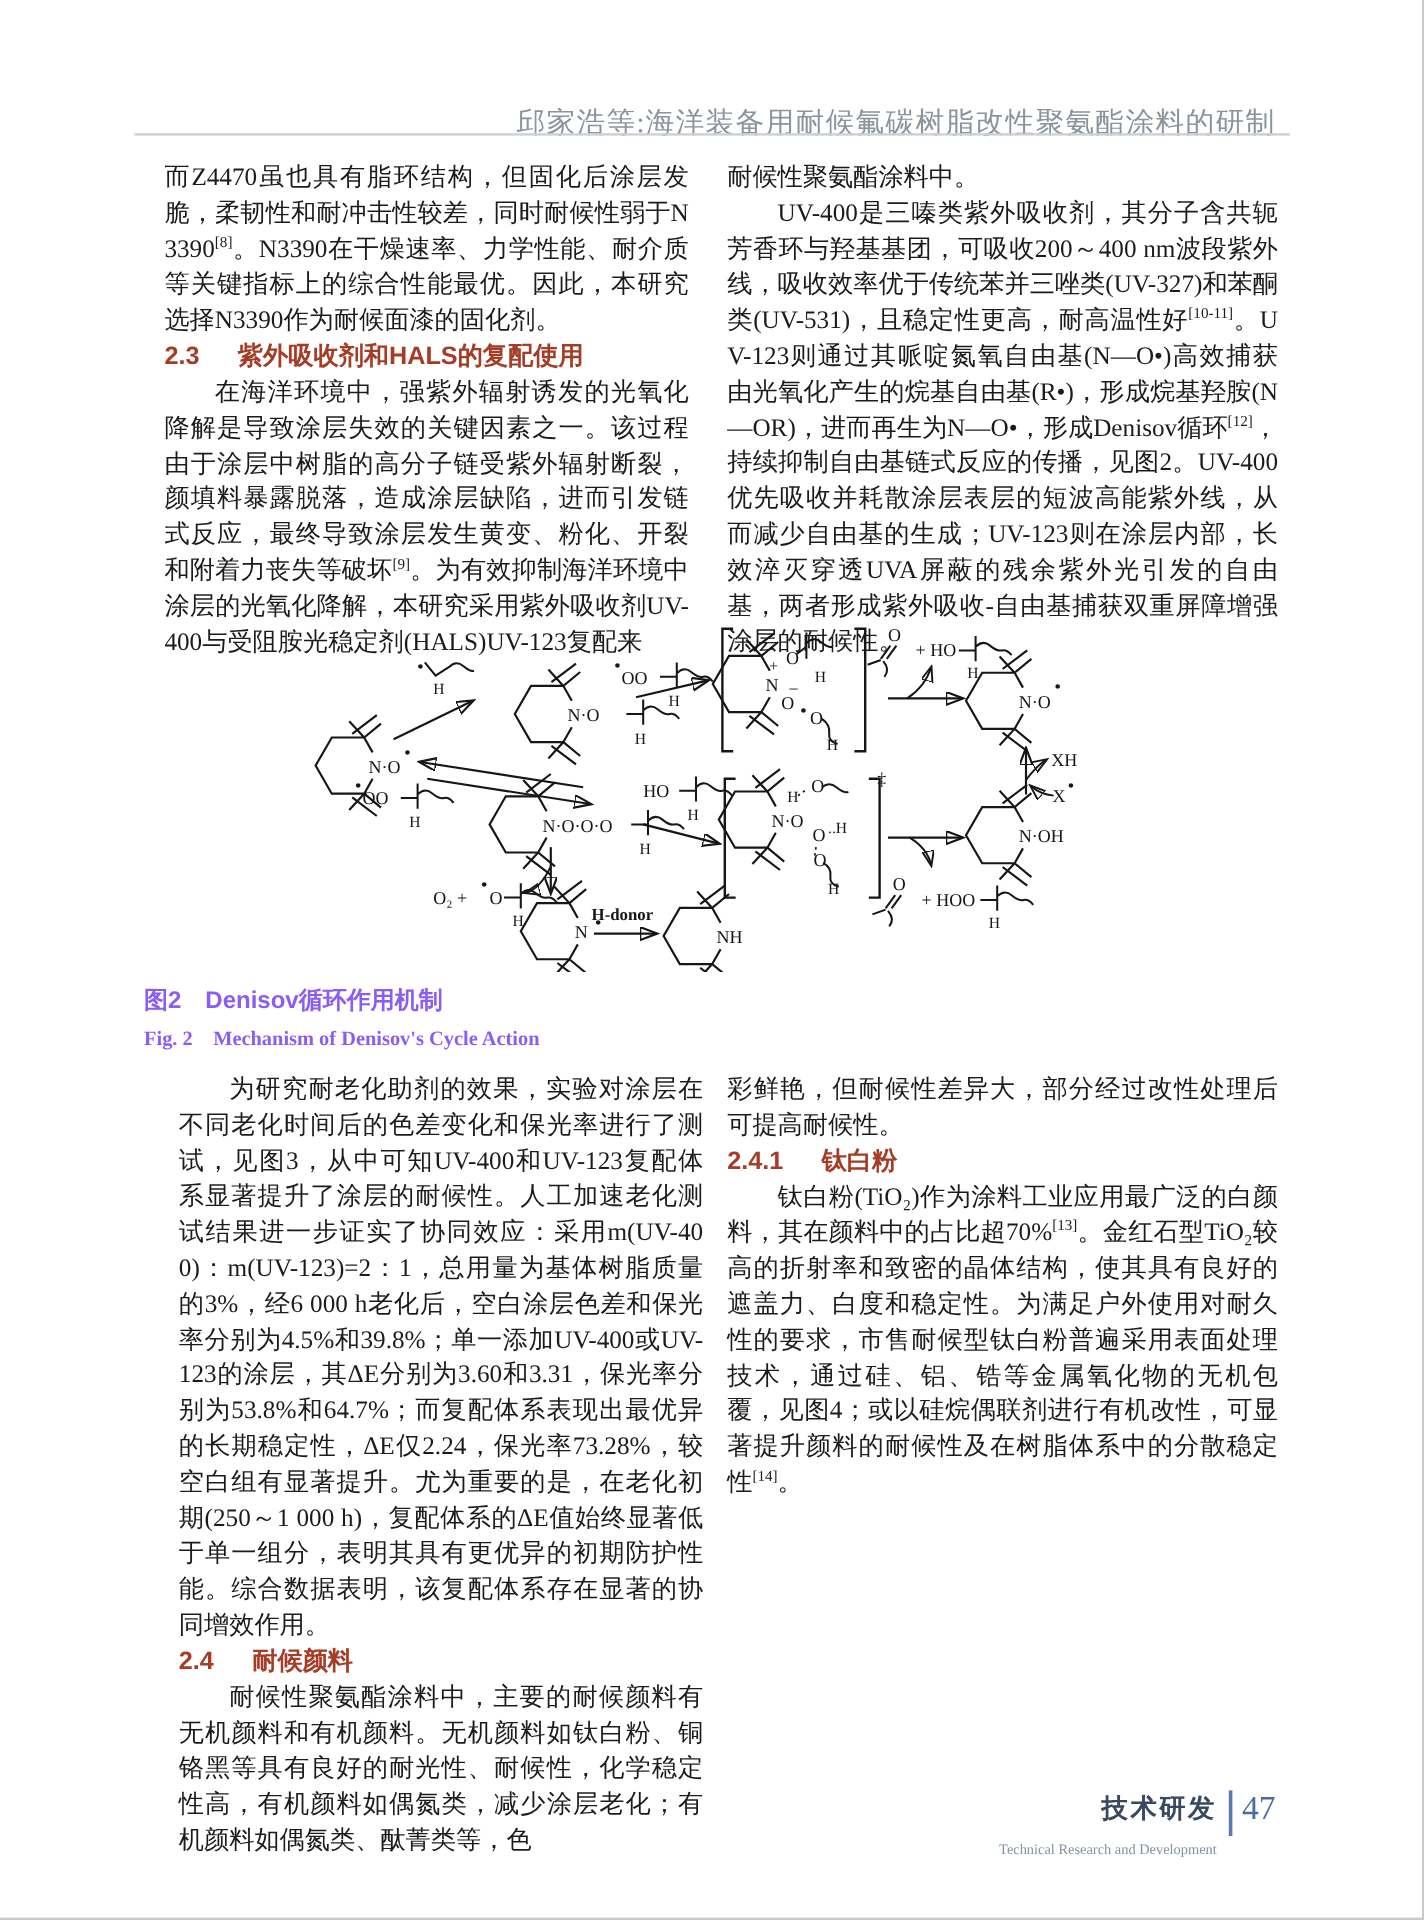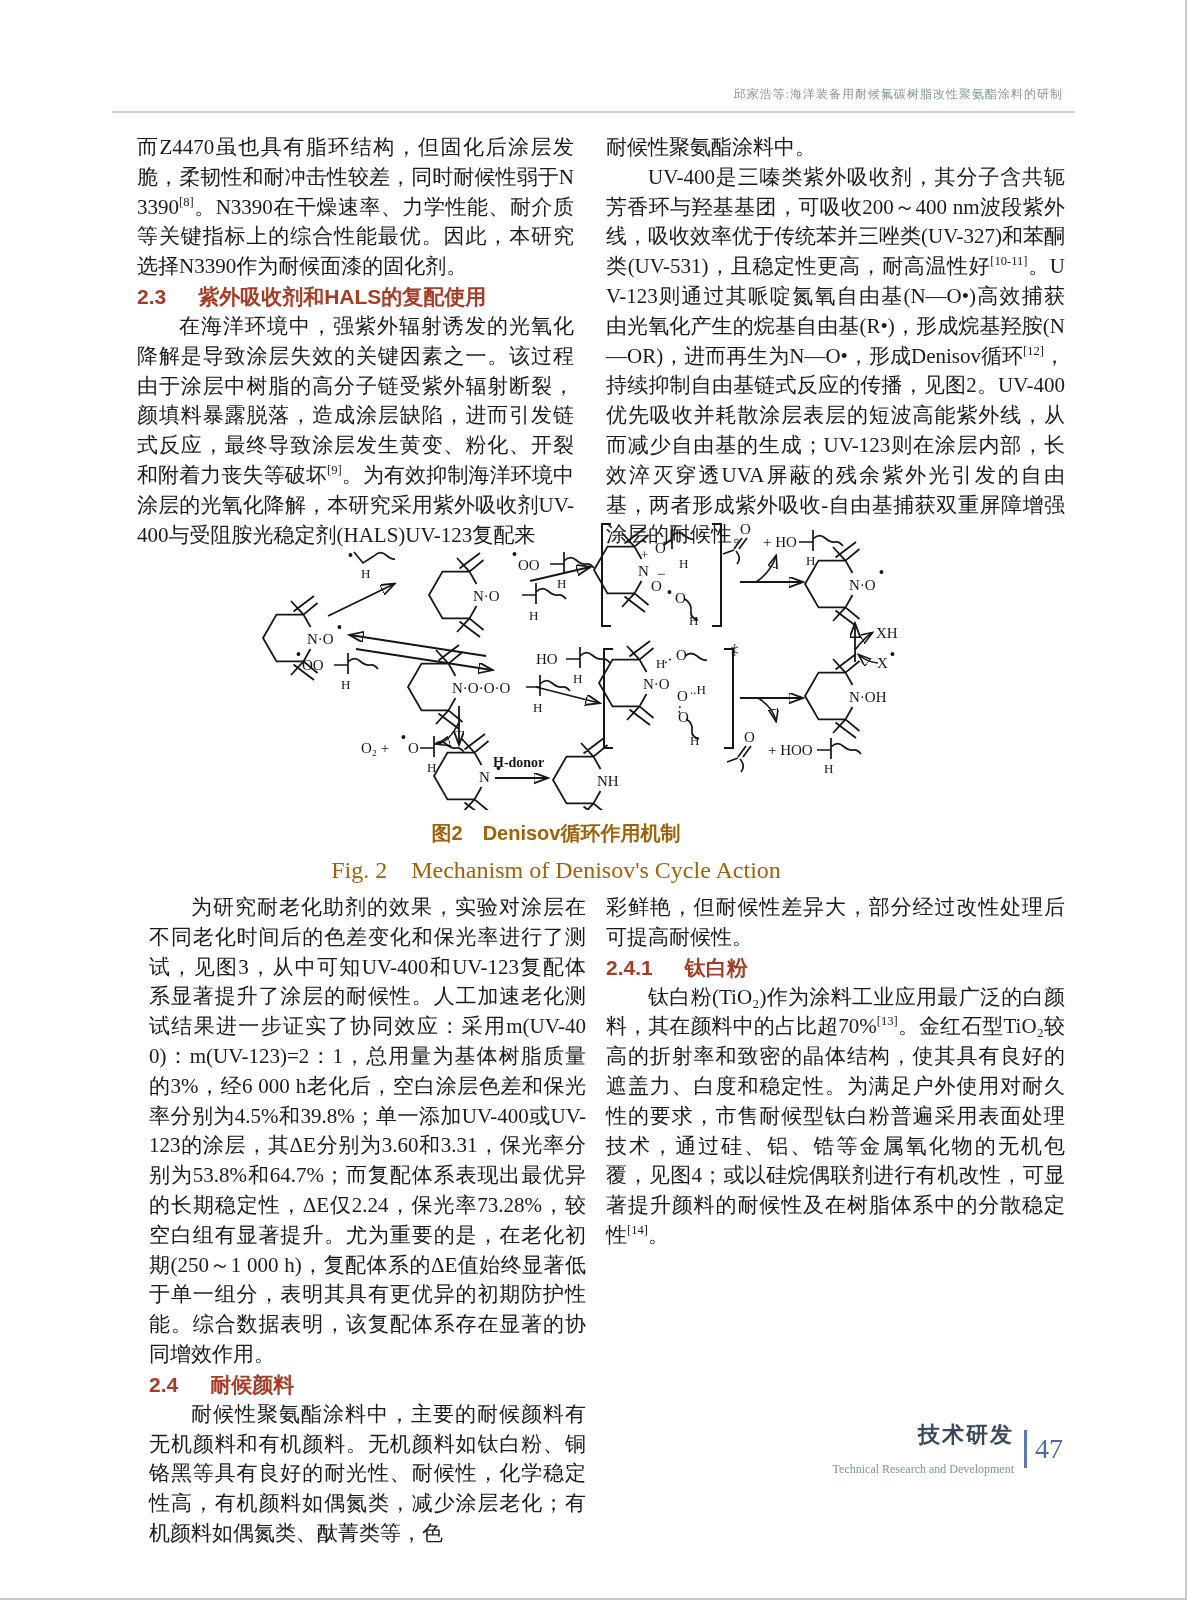--- a/index.html
+++ b/index.html
@@ -1,42 +1,42 @@
 <!DOCTYPE html>
 <html><head>
 <meta charset="utf-8">
 <style>
   *{margin:0;padding:0;box-sizing:border-box}
   html,body{background:#ffffff}
   .page{position:relative;width:1187px;height:1600px;background:#fff;overflow:hidden;
         border-right:2px solid #c6cacd;border-bottom:2px solid #c6cacd;
         font-family:"Liberation Serif","DejaVu Serif",serif;}
-  .running-head{position:absolute;top:86px;right:122px;font-size:12px;color:#8b939c;letter-spacing:1px}
+  .running-head{position:absolute;top:86px;right:122px;font-size:24px;color:#8b939c;letter-spacing:1px}
   .head-rule{position:absolute;top:111px;left:112px;width:963px;height:2px;background:#ccd1d6}
   .col{position:absolute;font-size:21px;line-height:29.8px;color:#1b1b1b;text-align:justify;word-break:break-all}
   .col p{text-indent:2em}
   .col p.noindent{text-indent:0}
   sup{font-size:0.6em;vertical-align:super;line-height:0}
   .col-left-top{left:137px;top:133px;width:437px}
   .col-right-top{left:606px;top:133px;width:459px}
   .col-left-bot{left:149px;top:893px;width:437px}
   .col-right-bot{left:606px;top:893px;width:459px}
   h3.sec{font-family:"Liberation Sans","DejaVu Sans",sans-serif;font-weight:700;color:#a63c26;
          font-size:21px;line-height:30px;text-indent:0}
   h3.sec .t{margin-left:32px}
   .figure{position:absolute;left:228px;top:510px}
   .figure text{font-family:"Liberation Serif","DejaVu Serif",serif;fill:#161616}
   .fl{font-size:15px}
   .fh{font-size:13px}
   .fd{font-size:14px;font-weight:bold}
   .figure path,.figure use{stroke:#161616;fill:none}
-  .fig-caption{position:absolute;left:120px;top:820px;width:872px;text-align:center;color:#a16207}
+  .fig-caption{position:absolute;left:120px;top:820px;width:872px;color:#8b5cf6}
   .cap-zh{font-family:"Liberation Sans","DejaVu Sans",sans-serif;font-weight:700;font-size:20px}
-  .cap-en{font-weight:400;font-size:24px;margin-top:7px}
-  .footer{position:absolute;top:1420px;right:122px;display:flex;align-items:center}
+  .cap-en{font-weight:700;font-size:17px;margin-top:7px}
+  .footer{position:absolute;top:1492px;right:122px;display:flex;align-items:flex-start}
   .footer-text{text-align:right}
   .f-zh{font-family:"Liberation Sans","DejaVu Sans",sans-serif;font-weight:700;font-size:22px;color:#39485f;letter-spacing:2px}
   .f-en{font-size:12px;color:#8292a7;margin-top:12px}
   .f-bar{width:3px;height:38px;background:#5b79ae;margin:0 8px 0 10px}
   .f-num{font-size:28px;color:#4d6ca6}
 </style>
 </head>
 <body>
 
 <div class="page">

